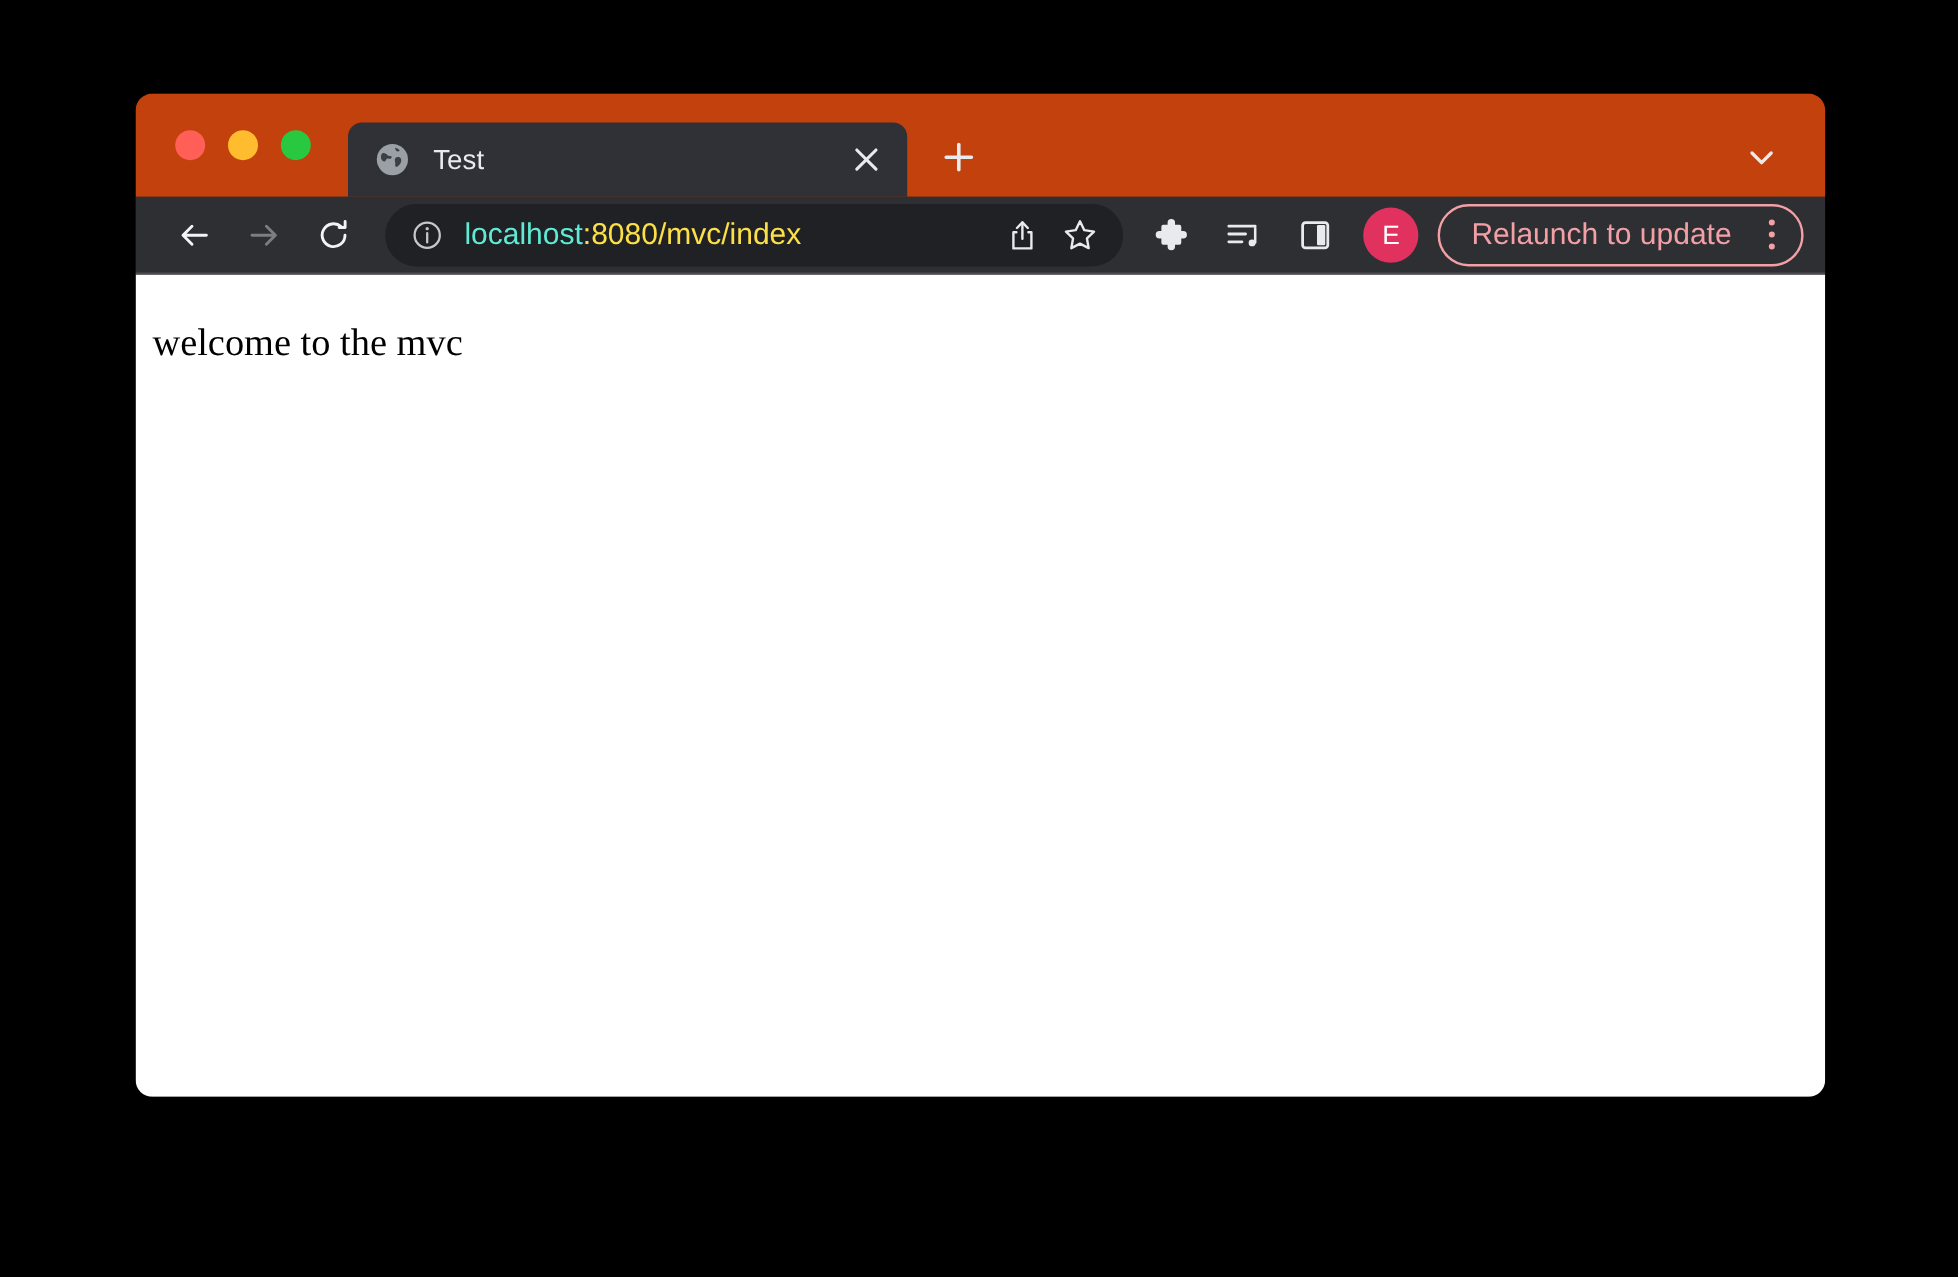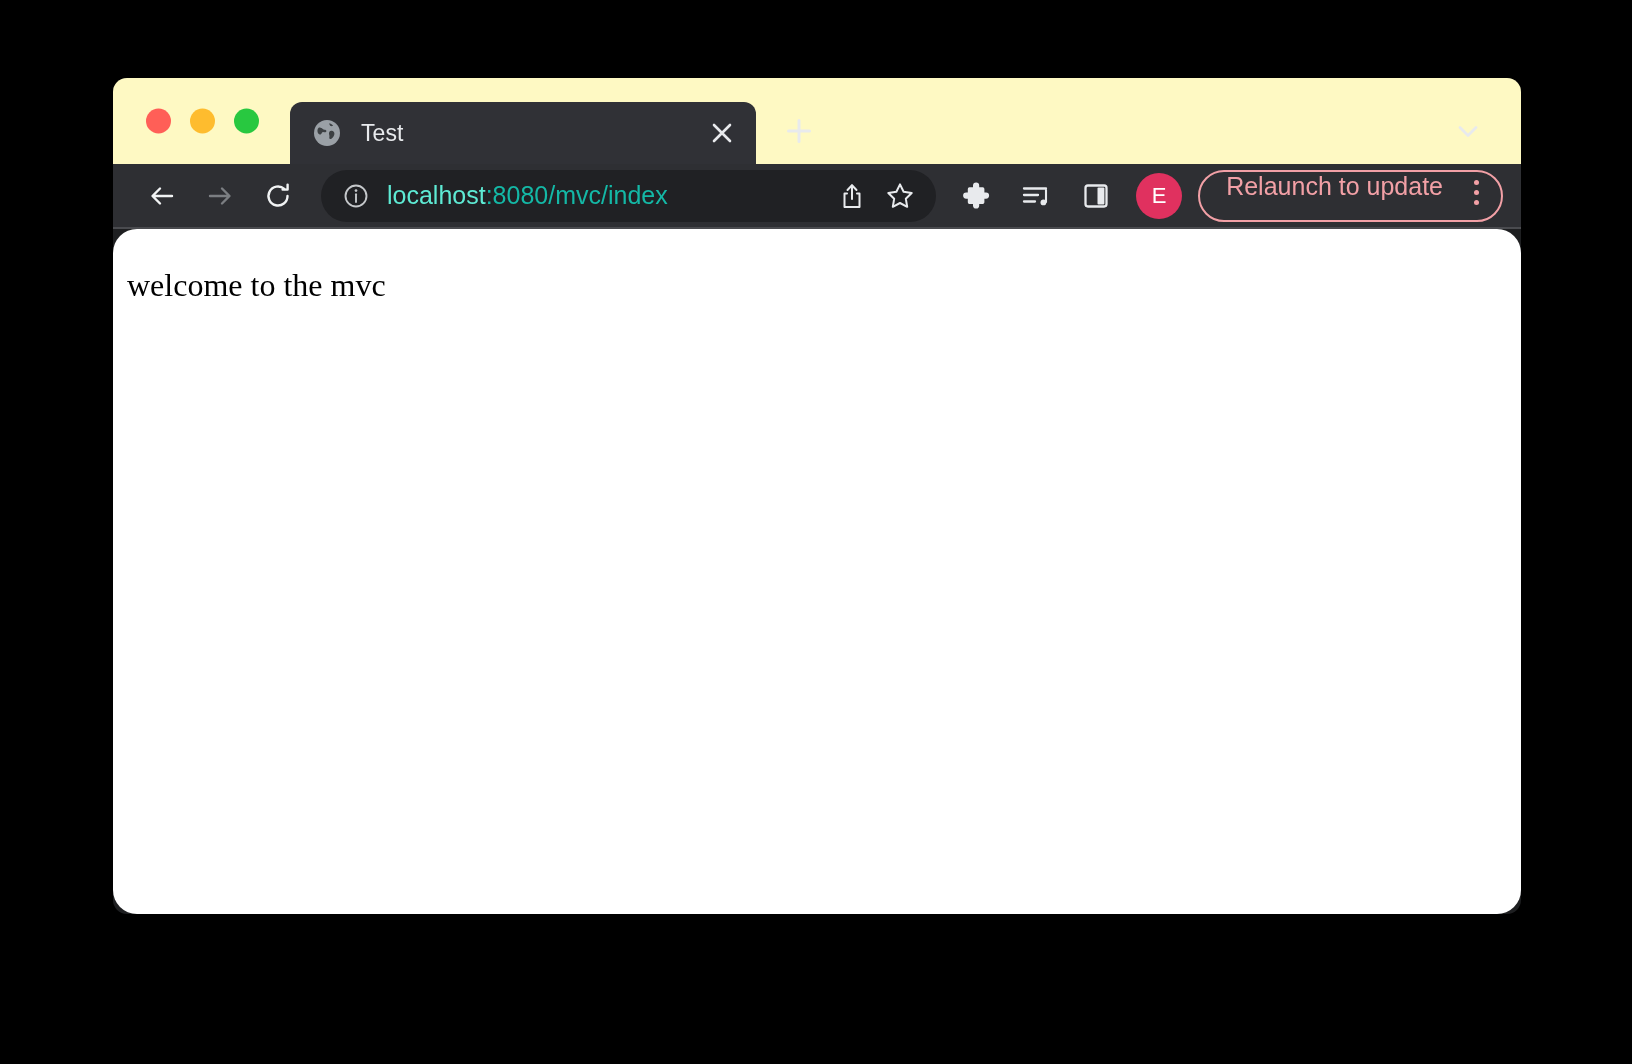--- a/index.html
+++ b/index.html
@@ -30,21 +30,21 @@
     overflow: hidden;
     background: #1e1f21;
     display: flex;
     flex-direction: column;
   }
 
   
   #tab-strip {
     position: relative;
     height: 86px;
-    background: #fef9c3;
+    background: #c2410c;
     flex: 0 0 auto;
   }
 
   #traffic-lights {
     position: absolute;
     left: 33px;
     top: 50%;
     transform: translateY(-50%);
     display: flex;
     align-items: center;
@@ -171,21 +171,21 @@
   #url-text {
     flex: 1 1 auto;
     font-size: 25px;
     font-family: "Liberation Sans", sans-serif;
     white-space: nowrap;
     overflow: hidden;
     text-overflow: ellipsis;
     min-width: 0;
   }
   #url-host { color: #5eead4; }
-  #url-path { color: #14b8a6; }
+  #url-path { color: #fde047; }
 
   .url-action {
     width: 44px;
     height: 44px;
     flex: 0 0 auto;
     display: flex;
     align-items: center;
     justify-content: center;
     border-radius: 50%;
   }
@@ -216,21 +216,21 @@
     flex: 0 0 auto;
     margin-right: 16px;
     margin-left: 4px;
   }
 
   #update-pill {
     height: 52px;
     border: 2px solid #f2a0a6;
     border-radius: 26px;
     display: flex;
-    align-items: flex-start;
+    align-items: center;
     padding: 0 10px 0 26px;
     flex: 0 0 auto;
     box-sizing: border-box;
     background: transparent;
   }
   #update-label {
     color: #f2a0a6;
     font-size: 25px;
     font-family: "Liberation Sans", sans-serif;
     white-space: nowrap;
@@ -252,21 +252,20 @@
     border-radius: 50%;
     background: #f2a0a6;
   }
 
   
   #page-content {
     flex: 1 1 auto;
     background: #ffffff;
     position: relative;
     overflow: hidden;
-    border-radius: 24px;
   }
   #page-heading {
     position: absolute;
     left: 14px;
     top: 38px;
     color: #000000;
     font-family: "Liberation Serif", serif;
     font-size: 32px;
     line-height: 1.15;
     white-space: nowrap;

